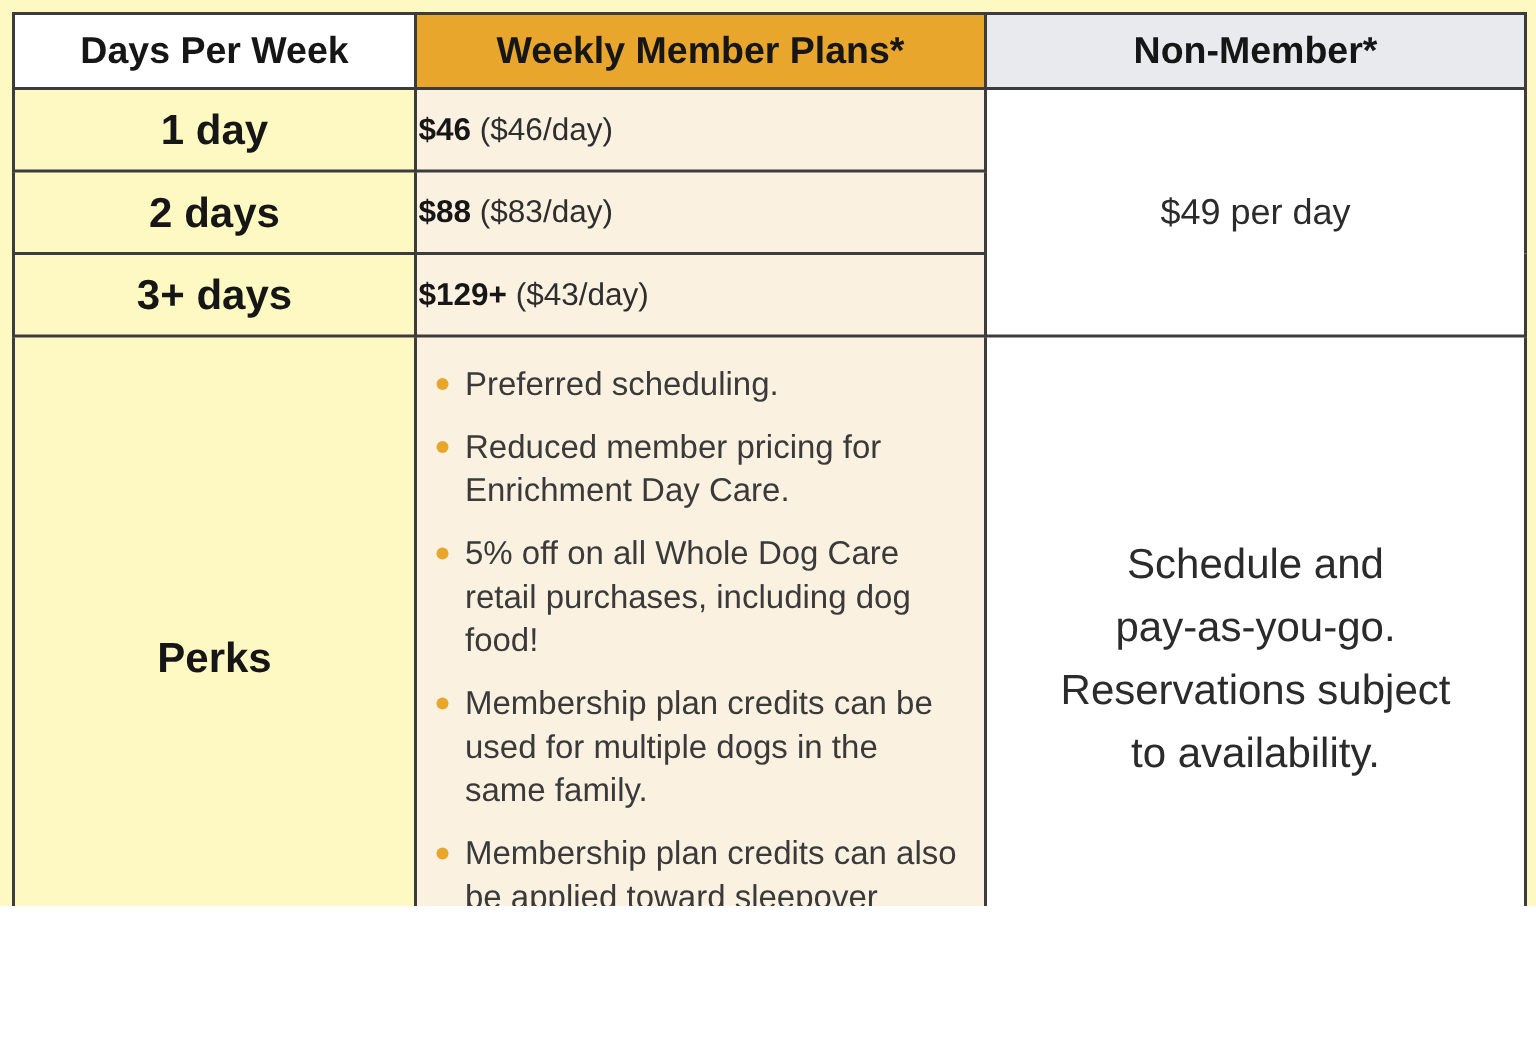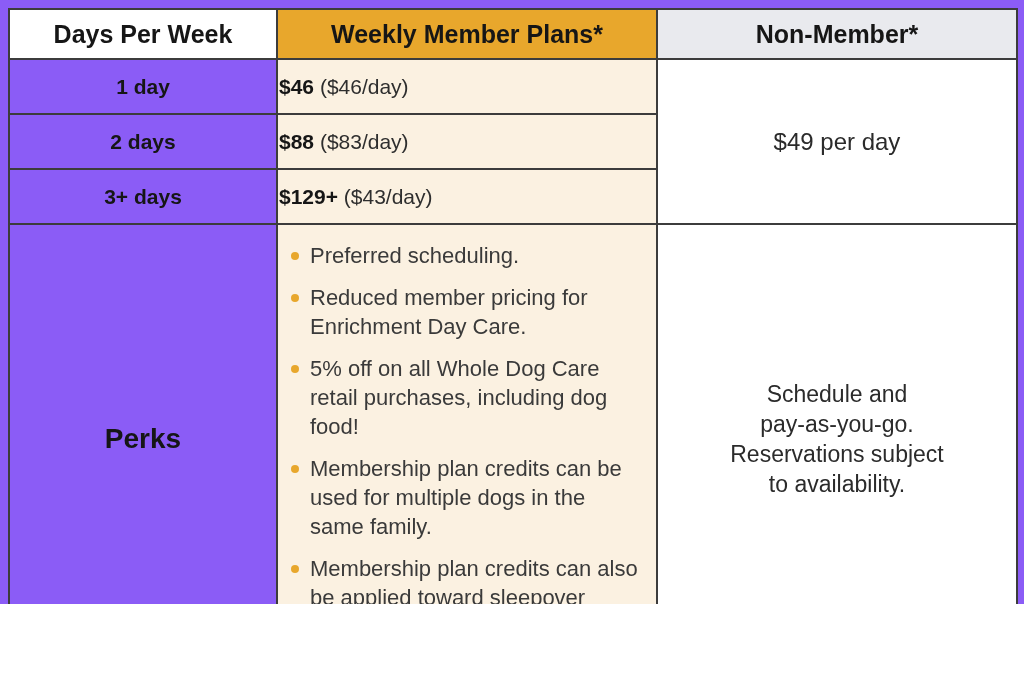--- a/index.html
+++ b/index.html
@@ -14,21 +14,21 @@
   html, body {
     margin: 0;
     padding: 0;
     background: #ffffff;
     font-family: "Liberation Sans", sans-serif;
   }
   .page {
     position: relative;
     width: 1024px;
     height: 604px;
-    background: #8b5cf6;
+    background: #fef9c3;
     overflow: hidden;
   }
   table.pricing {
     border-collapse: collapse;
     table-layout: fixed;
     width: 1008px;
     margin: 8px 0 0 8px;
   }
   col.c-days   { width: 268px; }
   col.c-member { width: 380px; }
@@ -42,21 +42,21 @@
     font-size: 25px;
     font-weight: bold;
     text-align: center;
     background: #ffffff;
   }
   th.hdr-member { background: var(--gold); }
   th.hdr-non    { background: var(--gray_header); }
   td.days-cell {
     height: 55px;
     text-align: center;
-    font-size: 21px;
+    font-size: 28px;
     font-weight: bold;
   }
   td.price-cell {
     background: var(--cream);
     text-align: left;
     font-size: 21px;
   }
   .price-amount { font-weight: bold; color: var(--heading_text); }
   .price-note   { font-weight: normal; color: #2E2E2E; }
   td.nonmember-price-cell {
@@ -98,22 +98,22 @@
     width: 8px;
     height: 8px;
     border-radius: 50%;
     background: var(--gold);
     margin-top: 11px;
   }
   td.nonmember-perks-cell {
     background: #ffffff;
     text-align: center;
     vertical-align: middle;
-    font-size: 23px;
-    line-height: 30px;
+    font-size: 28px;
+    line-height: 42px;
     color: #2B2B2B;
   }
   .pre-line { white-space: pre-line; }
   .footnote {
     margin: 13px 0 0 8px;
     font-size: 20px;
     color: #242424;
     font-weight: normal;
   }
 </style>

